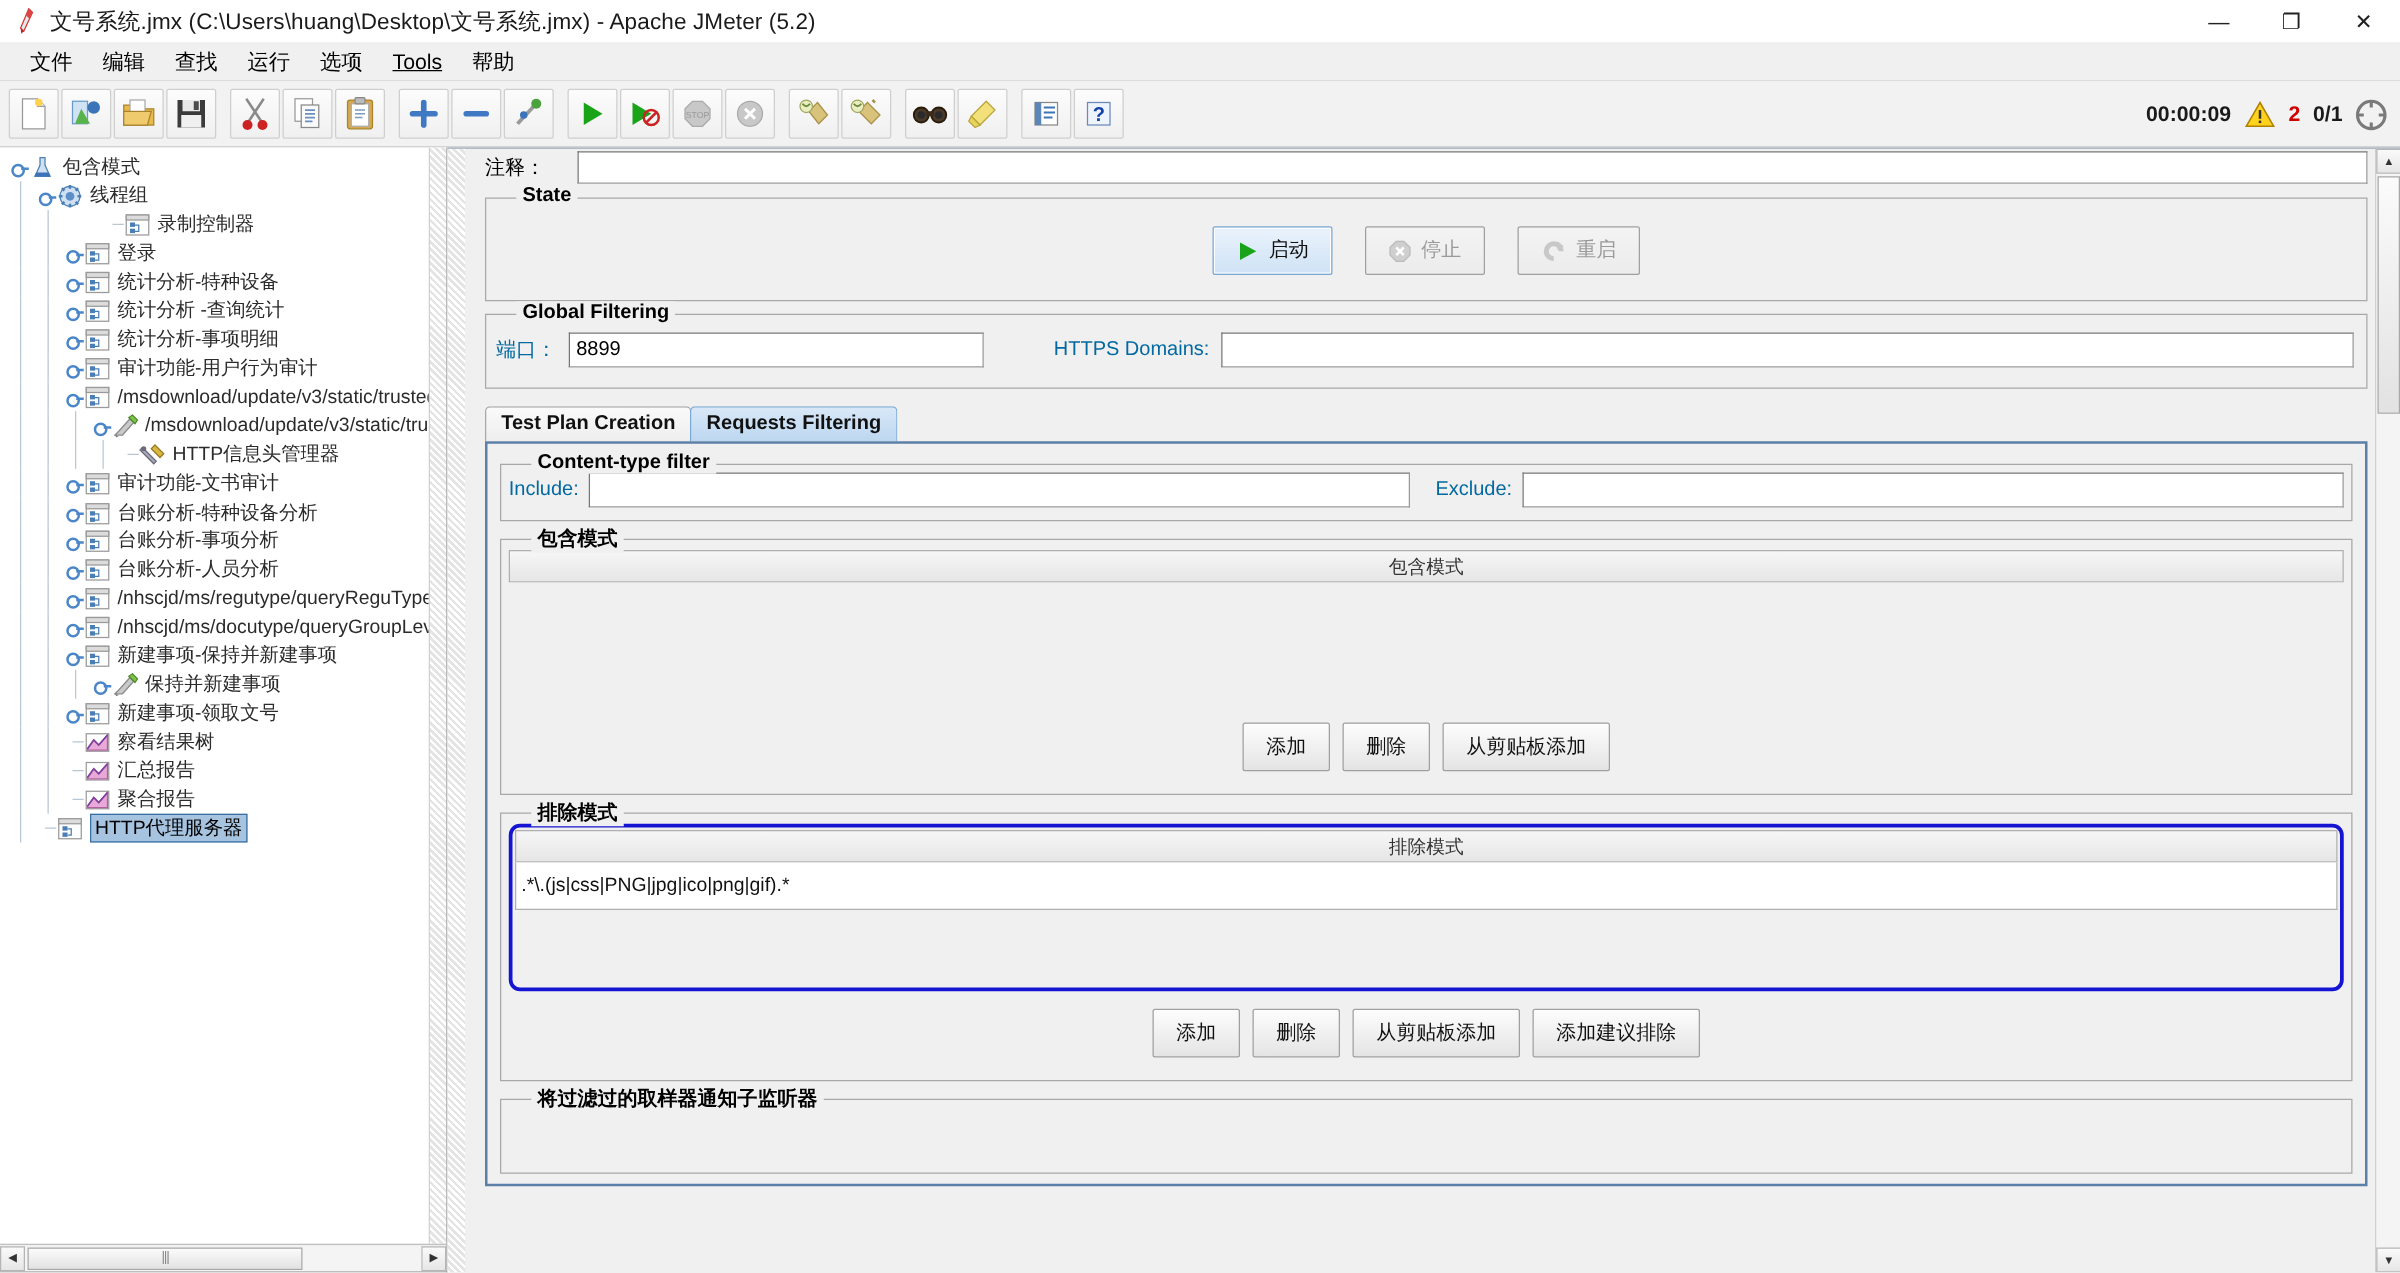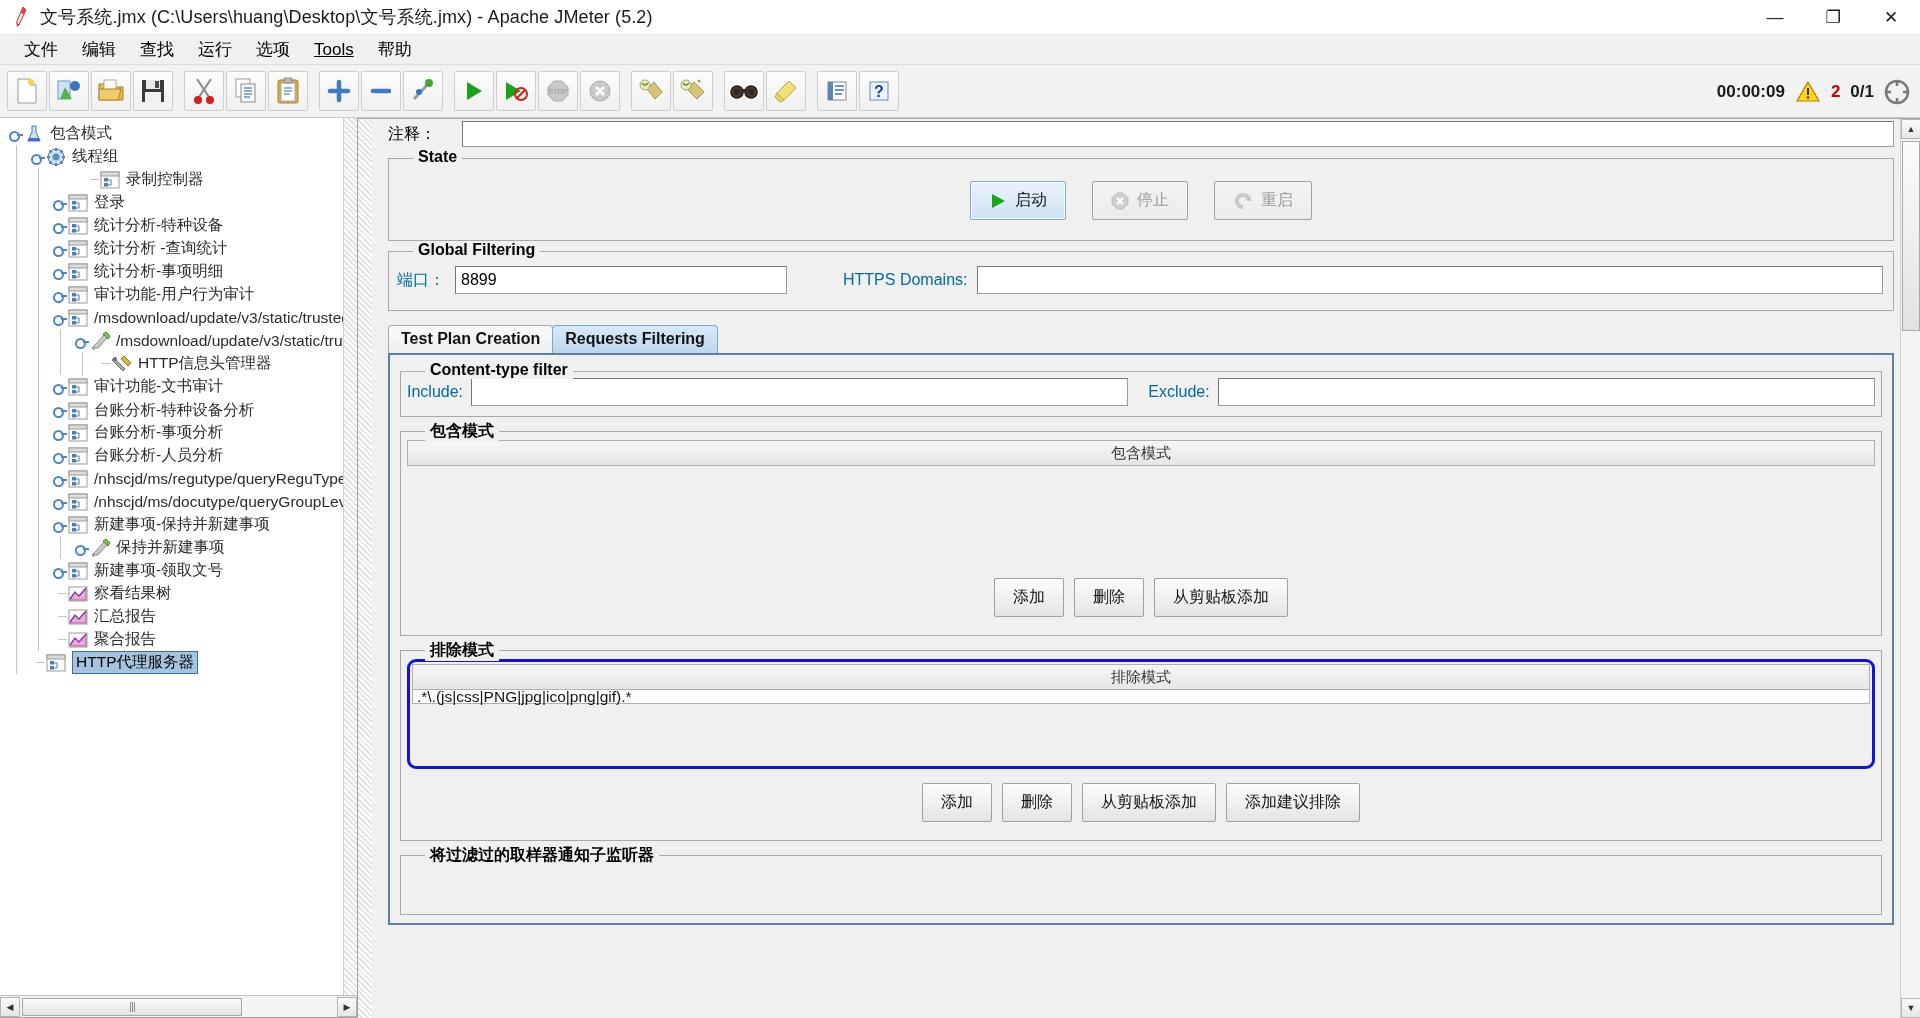--- a/index.html
+++ b/index.html
@@ -241,21 +241,21 @@
 
   .btnrow { display:flex; justify-content:center; gap: 10px; padding: 14px 0 12px 0; }
 
   .exbox-focus {
     border: 3px solid #1414d2; border-radius: 9px;
     padding: 2px; background: #f0f0f0;
   }
   .ex-row {
     background:#fff; border-bottom:1px solid #b0b0b0;
     border-left:1px solid #b0b0b0; border-right:1px solid #b0b0b0;
-    height: 14px; display:flex; align-items:center;
+    height: 38px; display:flex; align-items:center;
     font-size: 15.5px; color:#111; padding-left: 4px;
     font-family: "Liberation Sans", sans-serif;
   }
   .ex-empty { height: 60px; background:#f0f0f0; }
 
   
   svg { display:block; }
 </style>
 </head>
 <body>

